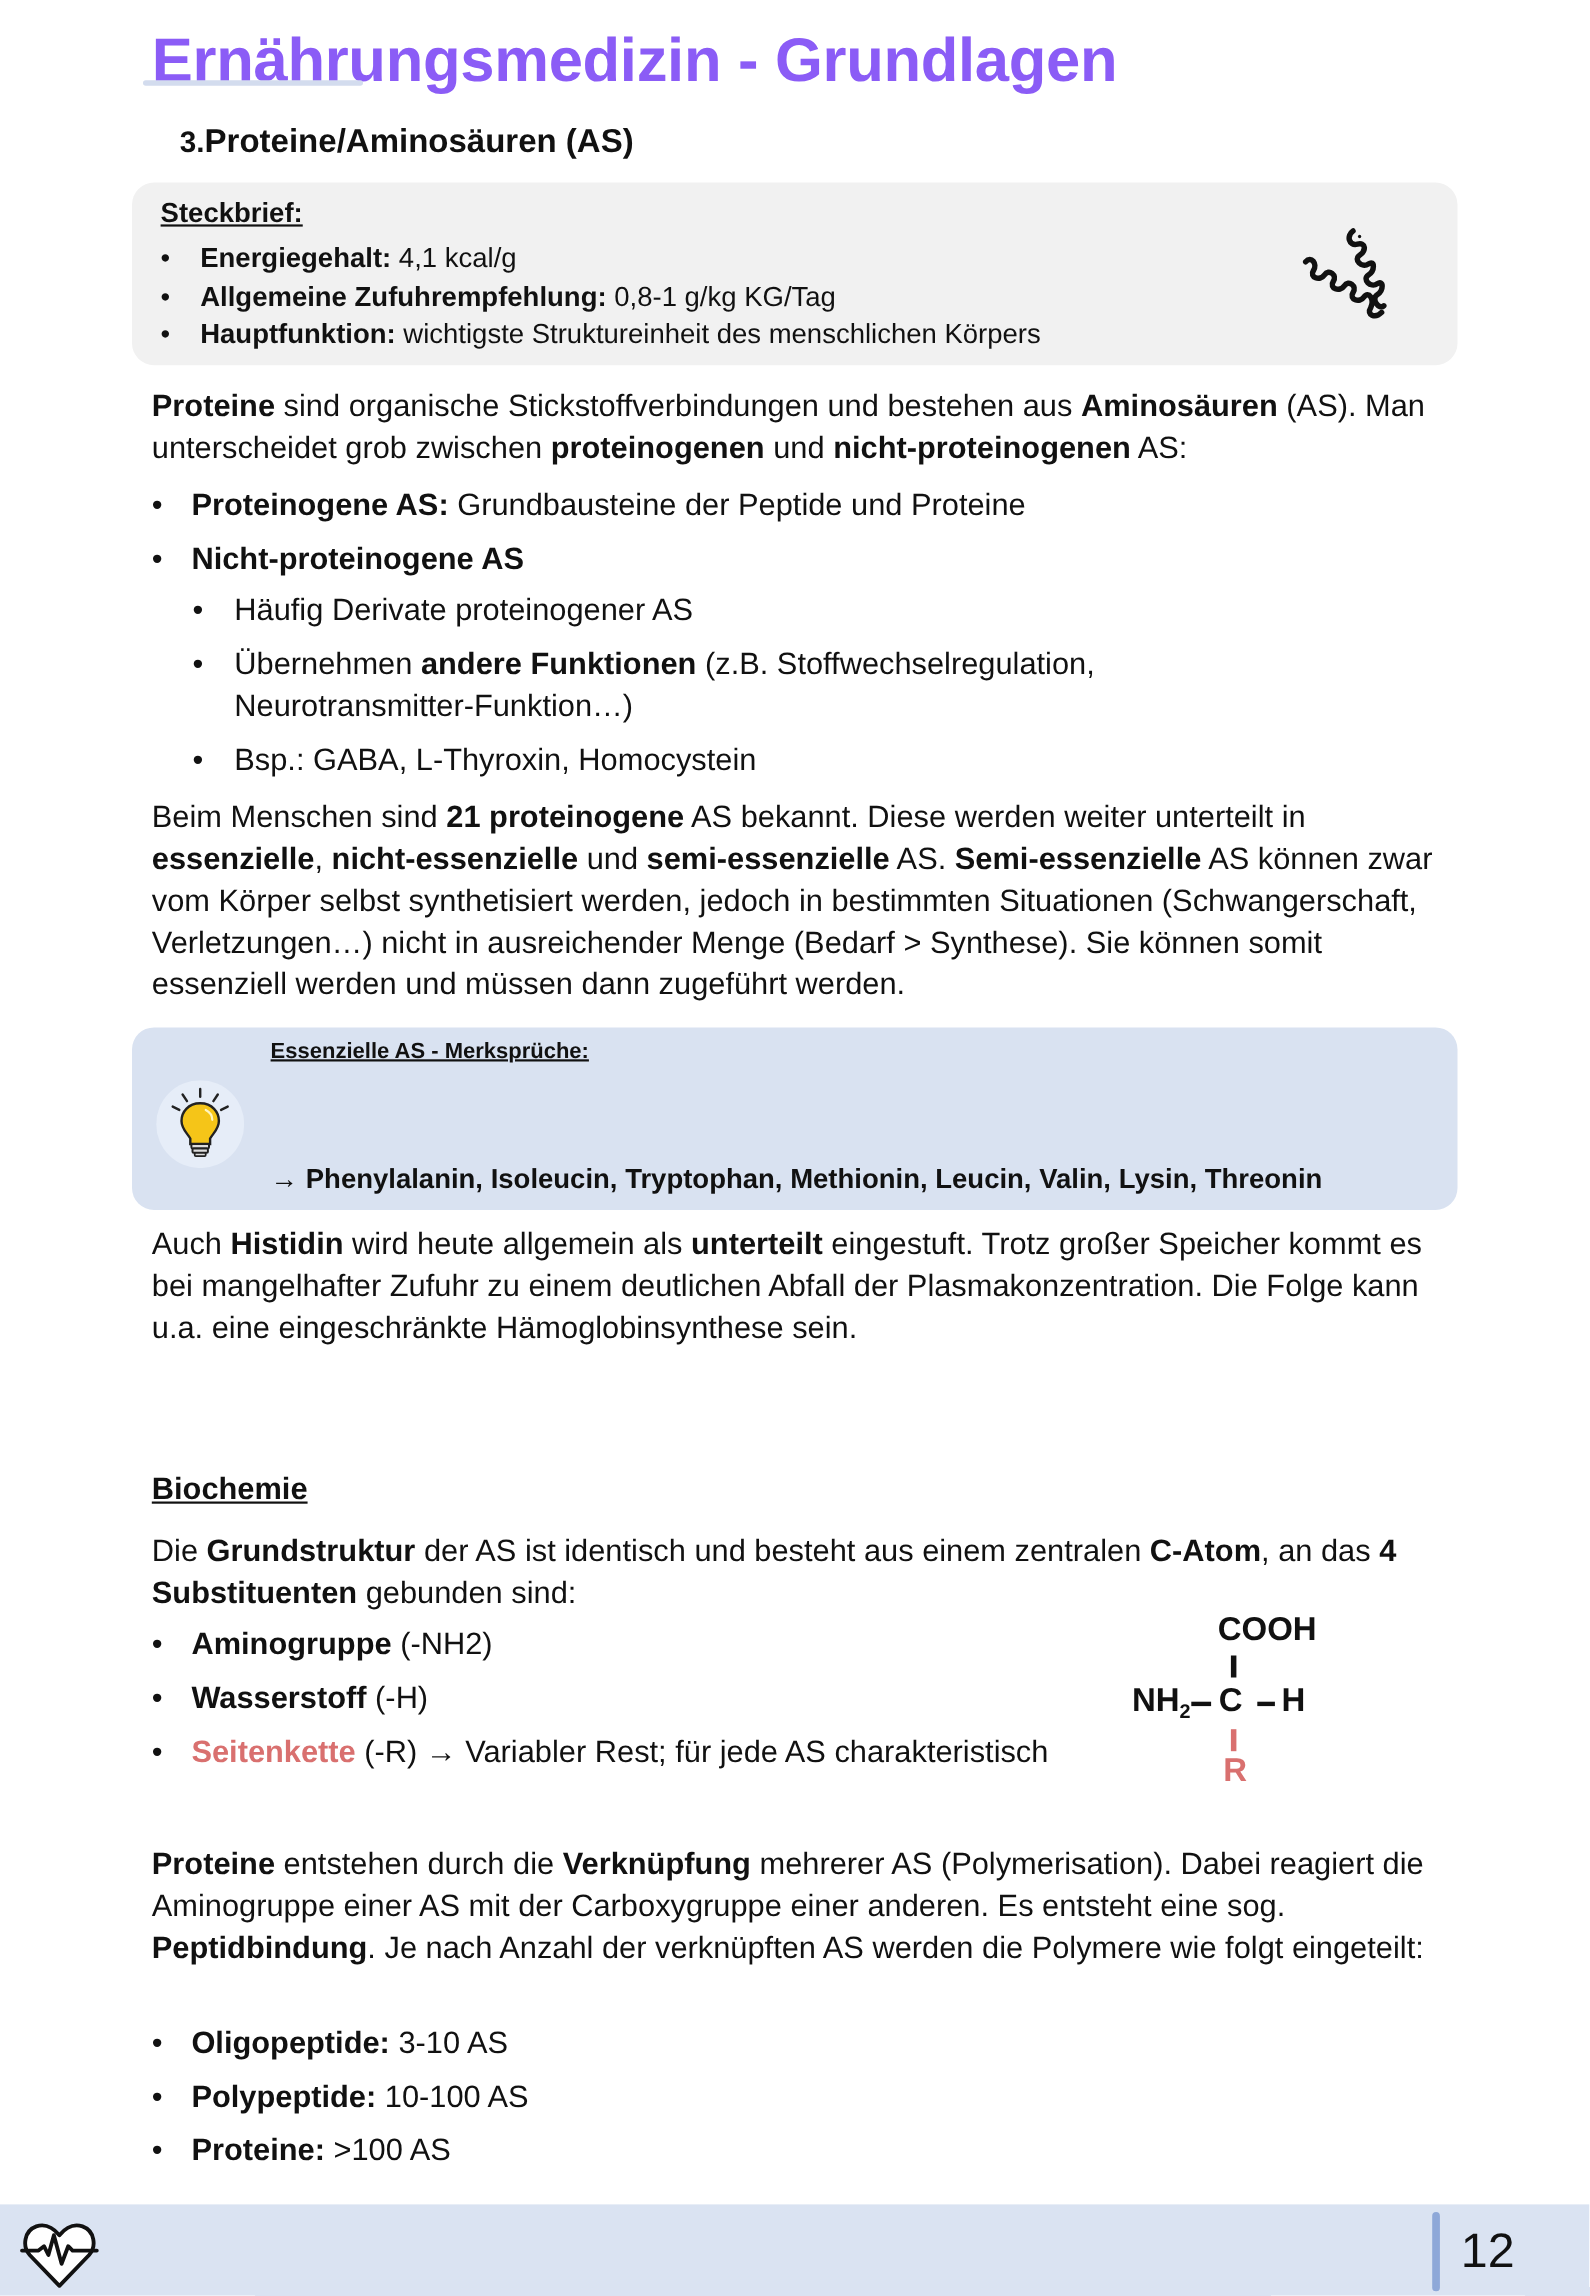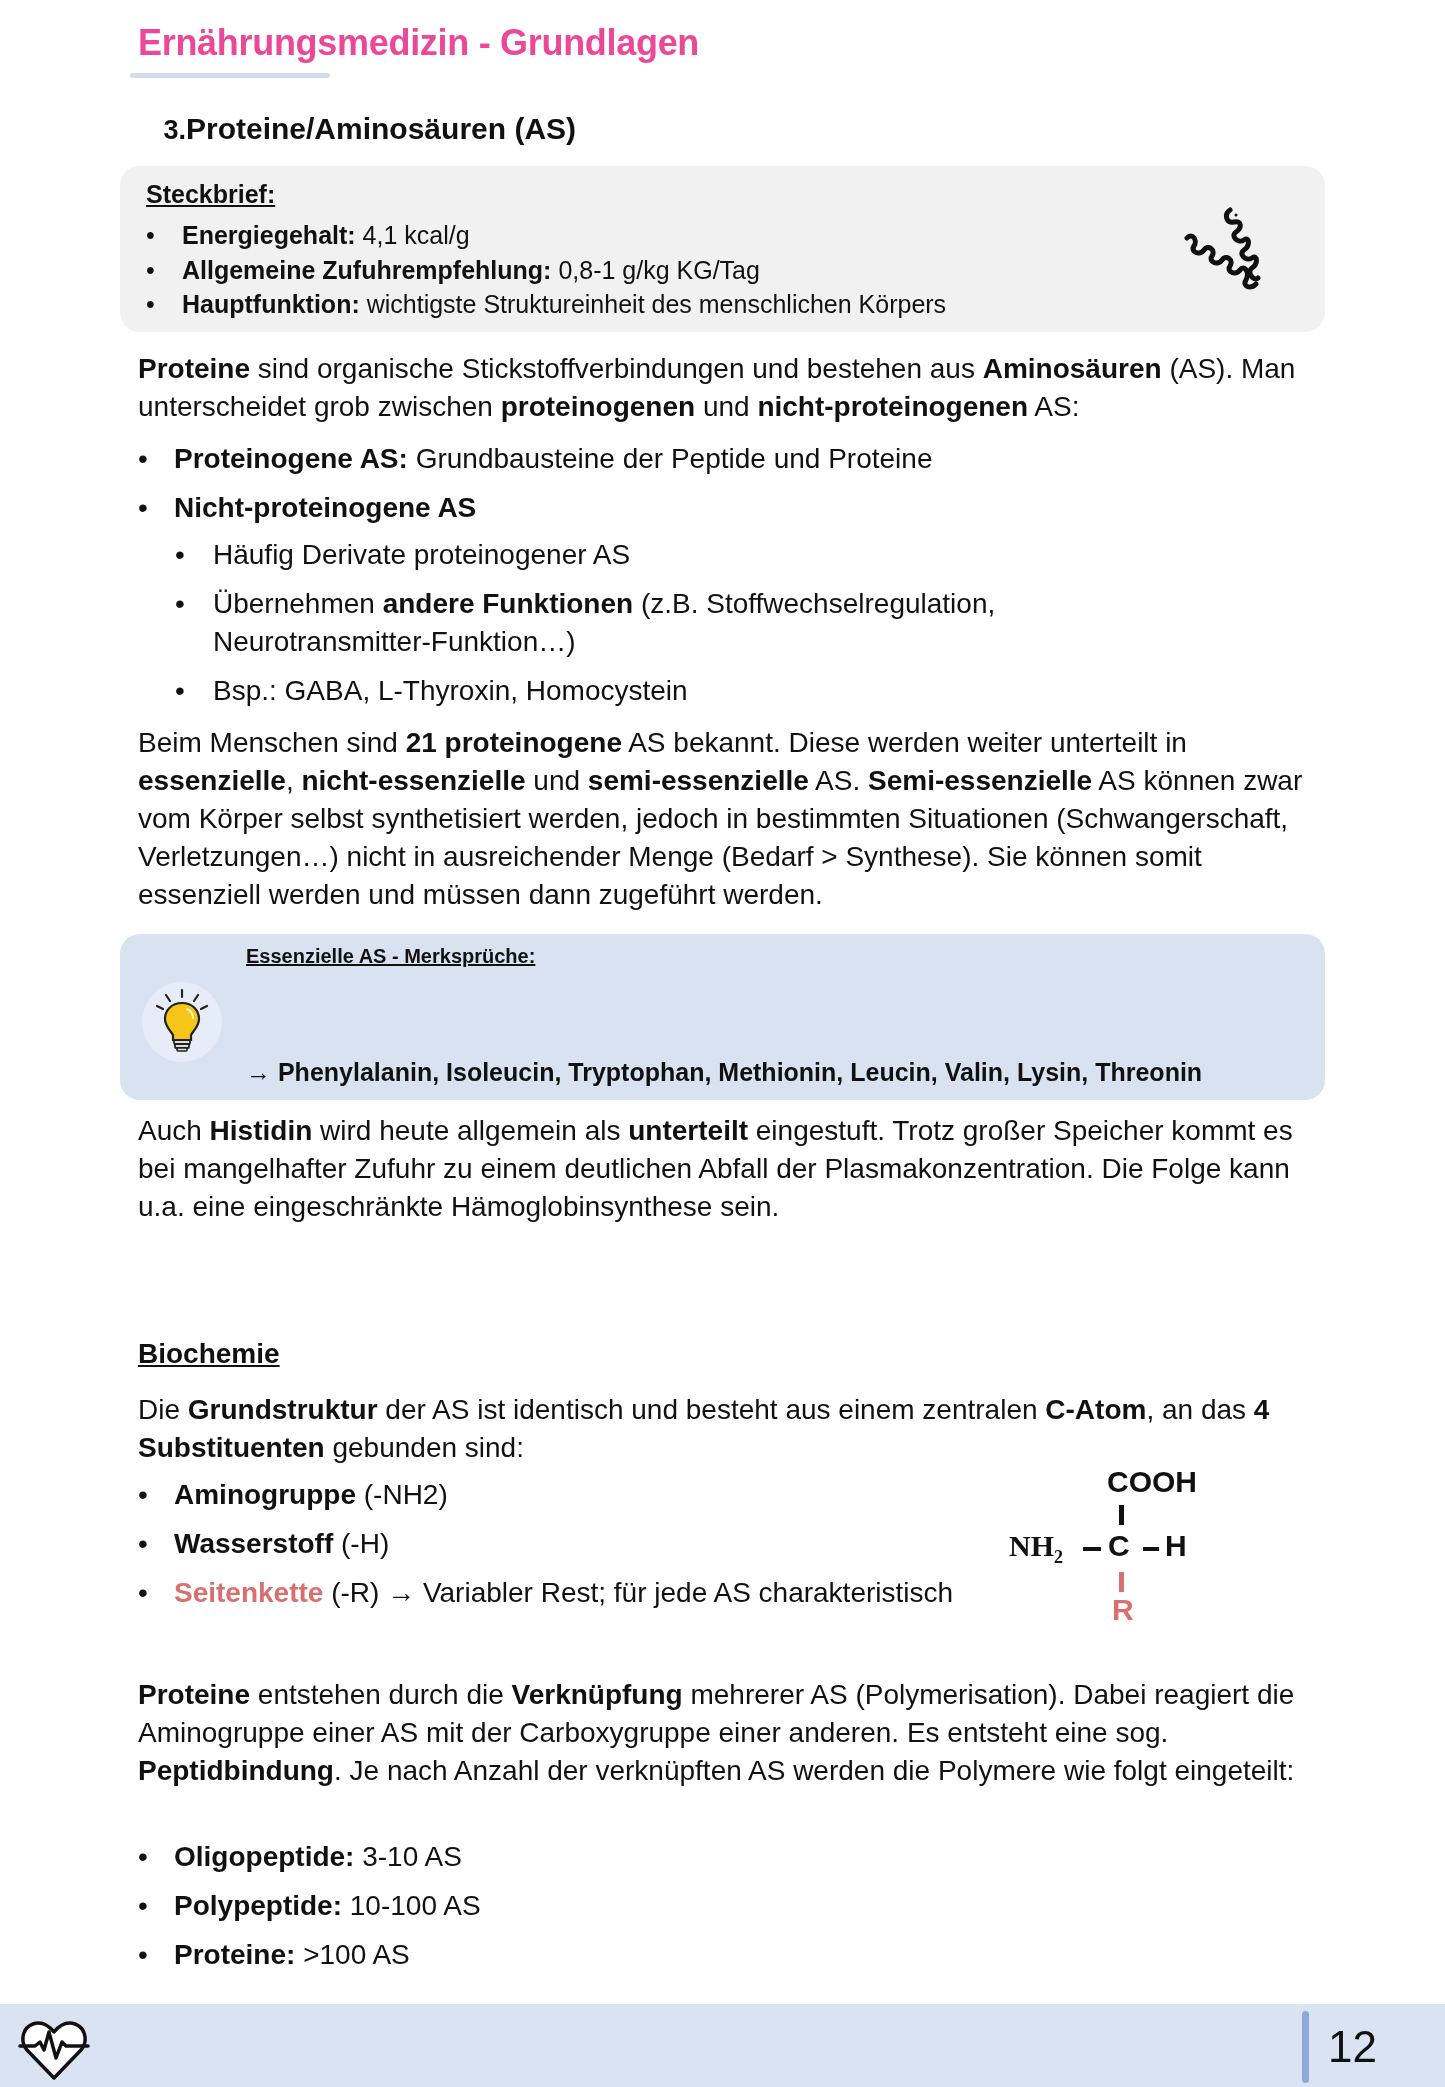--- a/index.html
+++ b/index.html
@@ -5,22 +5,22 @@
   html, body { margin: 0; padding: 0; }
   body {
     width: 1445px; height: 2087px; position: relative; overflow: hidden;
     background: #ffffff; color: #111111;
     font-family: "Liberation Sans", "DejaVu Sans", sans-serif;
   }
   .abs { position: absolute; }
   b, .b { font-weight: bold; }
 
   .title {
-    left: 138px; top: 22px; font-size: 36px; font-weight: bold; letter-spacing: -0.3px;
-    color: #ec4899;
+    left: 138px; top: 22px; font-size: 56px; font-weight: bold; letter-spacing: -0.3px;
+    color: #8b5cf6;
   }
   .title-underline {
     left: 130px; top: 73px; width: 200px; height: 5px; border-radius: 3px; background: #d3dcee;
   }
   .h3 {
     left: 138px; top: 112px; font-size: 30px; font-weight: bold; color: #111; text-align: right;
   }
   .h3 .num { display: inline-block; width: 48px; font-size: 27px; }
 
   .card {
@@ -124,21 +124,21 @@
 
 <ul class="abs bl" style="left:138px; top:1476px; width:900px; line-height:38px;">
   <li style="margin-bottom:11px;"><b>Aminogruppe</b><span> (-NH2)</span></li>
   <li style="margin-bottom:11px;"><b>Wasserstoff</b><span> (-H)</span></li>
   <li><b class="red">Seitenkette</b><span> (-R) → Variabler Rest; für jede AS charakteristisch</span></li>
 </ul>
 
 <div class="abs chem">
   <div class="abs" style="left:102px; top:10px; font-size:30px; font-weight:bold;">COOH</div>
   <div class="abs" style="left:114px; top:50px; width:5px; height:20px; background:#111;"></div>
-  <div class="abs" style="left:4px; top:74px; font-size:30px; font-weight:bold;font-family:Liberation Serif, serif;"><span>NH</span><sub style="font-size:18px;">2</sub></div>
+  <div class="abs" style="left:24px; top:74px; font-size:30px; font-weight:bold;"><span>NH</span><sub style="font-size:18px;">2</sub></div>
   <div class="abs" style="left:78px; top:92px; width:18px; height:4px; background:#111;"></div>
   <div class="abs" style="left:103px; top:74px; font-size:30px; font-weight:bold;">C</div>
   <div class="abs" style="left:138px; top:92px; width:16px; height:4px; background:#111;"></div>
   <div class="abs" style="left:160px; top:74px; font-size:30px; font-weight:bold;">H</div>
   <div class="abs" style="left:114px; top:117px; width:5px; height:20px; background:#d9706f;"></div>
   <div class="abs red" style="left:107px; top:138px; font-size:30px; font-weight:bold;">R</div>
 </div>
 
 <p class="abs para" style="top:1676px;"><b>Proteine</b><span> entstehen durch die </span><b>Verknüpfung</b><span> mehrerer AS (Polymerisation). Dabei reagiert die Aminogruppe einer AS mit der Carboxygruppe einer anderen. Es entsteht eine sog. </span><b>Peptidbindung</b><span>. Je nach Anzahl der verknüpften AS werden die Polymere wie folgt eingeteilt:</span></p>
 

